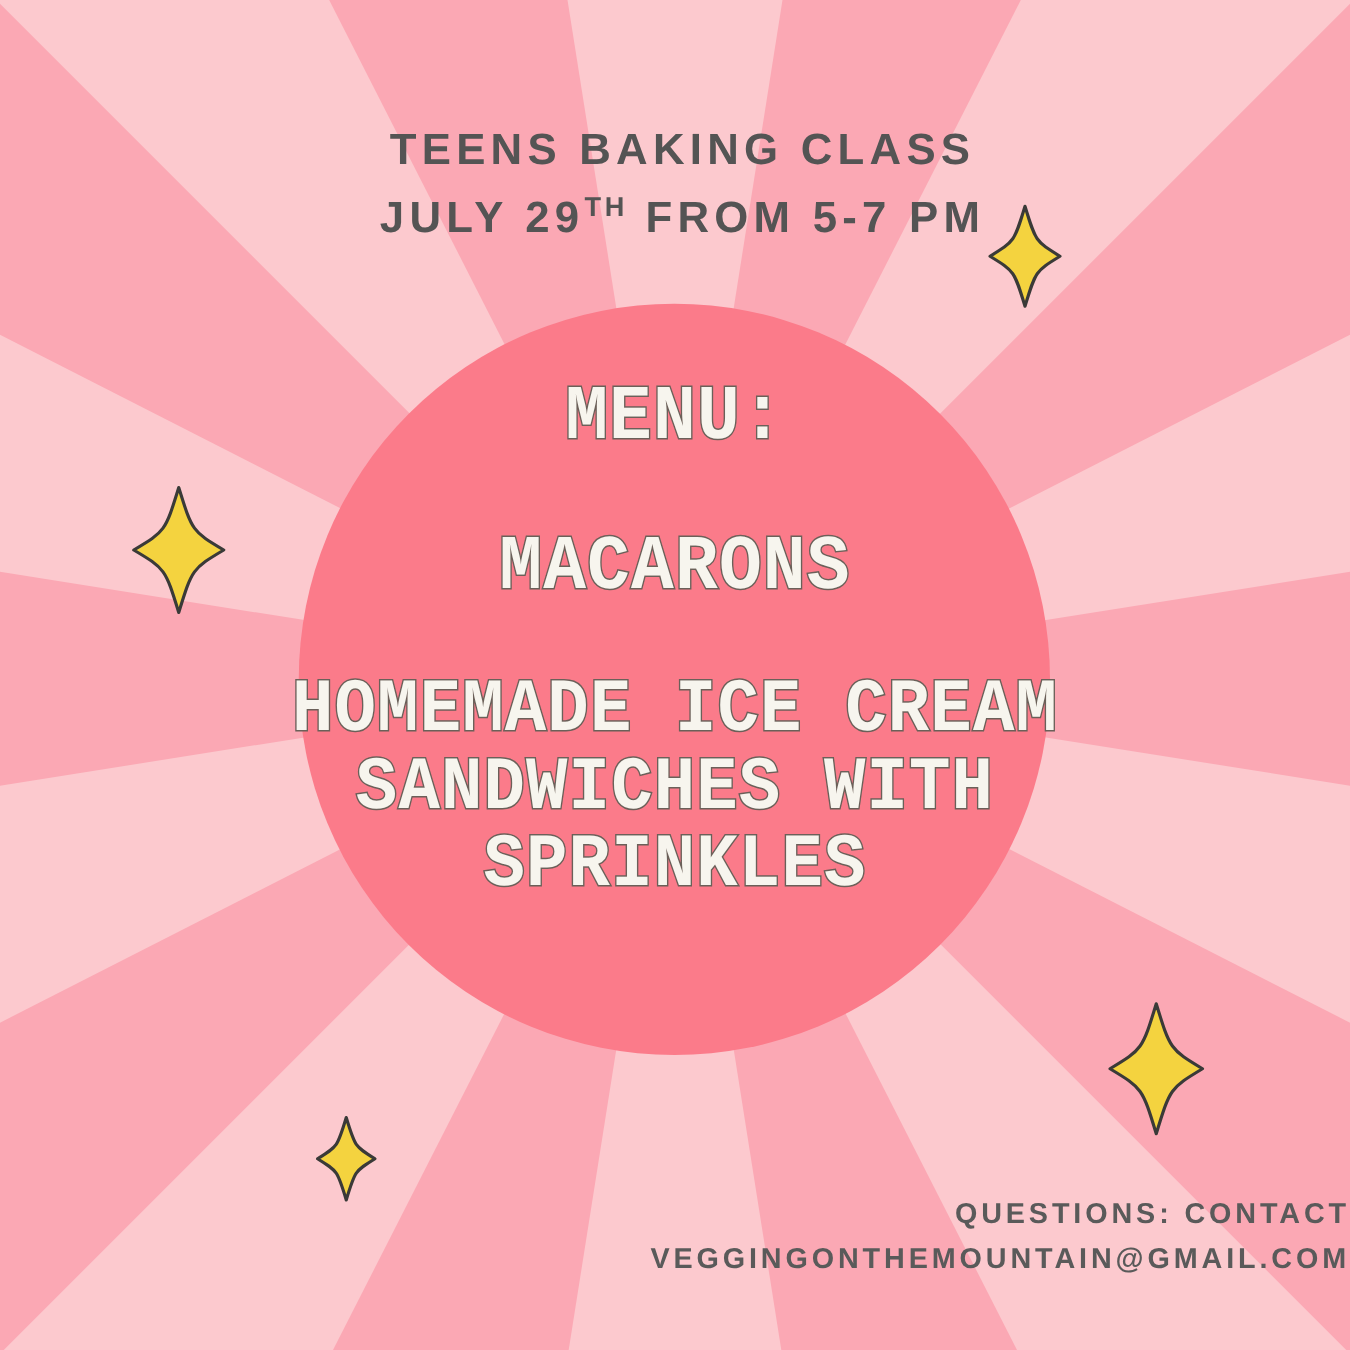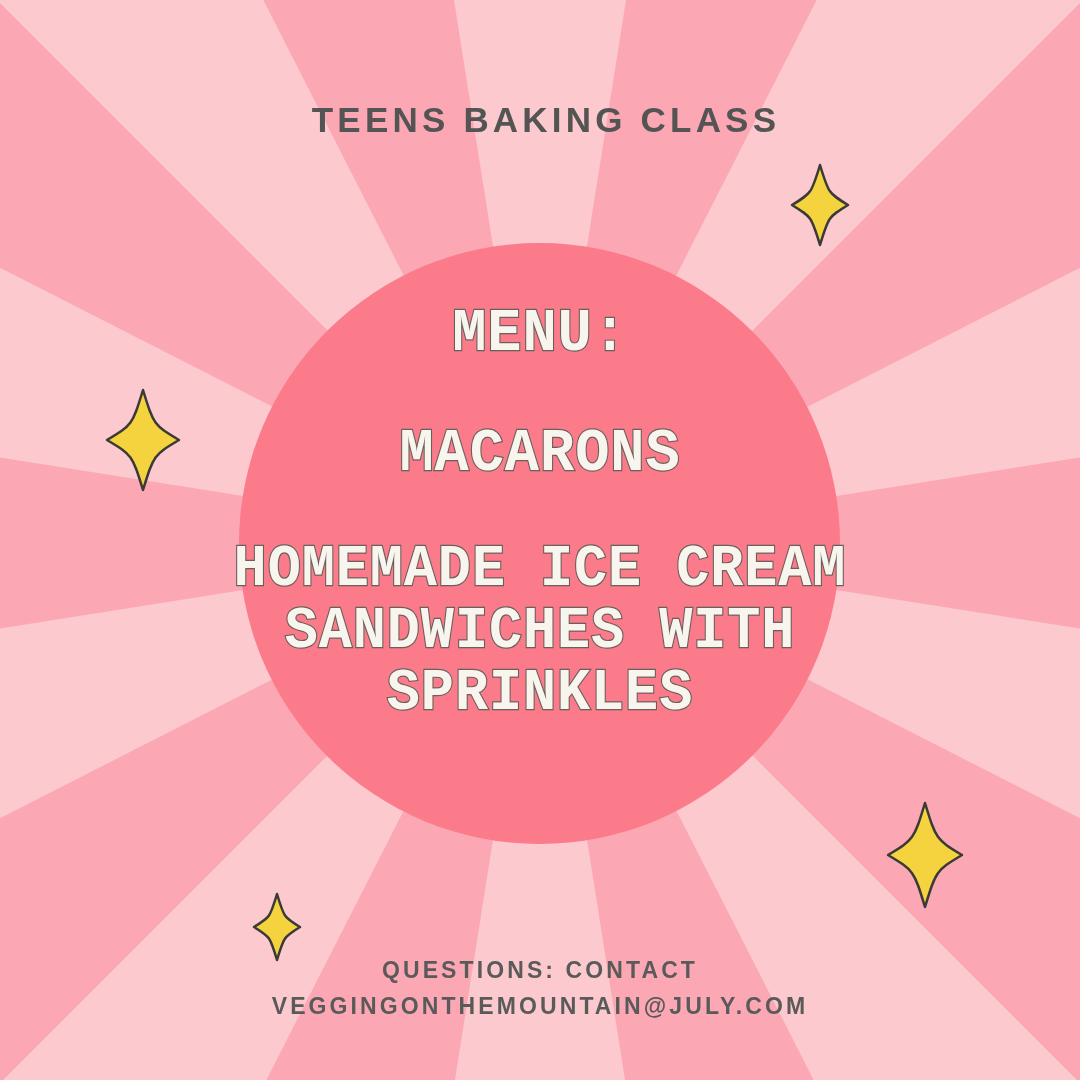--- a/index.html
+++ b/index.html
@@ -92,21 +92,21 @@
     font-size: 60px;
     line-height: 62px;
   }
 
   
   #footer {
     position: absolute;
     left: 0;
     top: 952px;
     width: 1080px;
-    text-align: center;
+    text-align: right;
     color: #5a5a5a;
     font-weight: bold;
     font-size: 23px;
     letter-spacing: 3.1px;
     line-height: 36px;
   }
   #footer .fline { display: block; white-space: nowrap; }
 </style>
 </head>
 <body>
@@ -135,28 +135,29 @@
     <g id="sparkle-group">
         <path d="M 820 165 C 828.4 193, 828.4 193, 848 205 C 828.4 217, 828.4 217, 820 245 C 811.6 217, 811.6 217, 792 205 C 811.6 193, 811.6 193, 820 165 Z" fill="#F4D33F" stroke="#3A3A38" stroke-width="2.5" stroke-linejoin="round"></path>
         <path d="M 143 390 C 153.8 425, 153.8 425, 179 440 C 153.8 455, 153.8 455, 143 490 C 132.2 455, 132.2 455, 107 440 C 132.2 425, 132.2 425, 143 390 Z" fill="#F4D33F" stroke="#3A3A38" stroke-width="2.5" stroke-linejoin="round"></path>
         <path d="M 925 803 C 936.1 839.4, 936.1 839.4, 962 855 C 936.1 870.6, 936.1 870.6, 925 907 C 913.9 870.6, 913.9 870.6, 888 855 C 913.9 839.4, 913.9 839.4, 925 803 Z" fill="#F4D33F" stroke="#3A3A38" stroke-width="2.5" stroke-linejoin="round"></path>
         <path d="M 277 894 C 283.9 917.1, 283.9 917.1, 300 927 C 283.9 936.9, 283.9 936.9, 277 960 C 270.1 936.9, 270.1 936.9, 254 927 C 270.1 917.1, 270.1 917.1, 277 894 Z" fill="#F4D33F" stroke="#3A3A38" stroke-width="2.5" stroke-linejoin="round"></path>
       </g>
   </svg>
 
   <div id="header">
     <span class="hline">TEENS BAKING CLASS</span>
+    <span class="hline"><span>JULY 29</span><sup>TH</sup><span> FROM 5-7 PM</span></span>
   </div>
 
   <div id="menu-block">
     <span class="menu-line menu-heading">MENU:</span>
     <span class="menu-line menu-item-1">MACARONS</span>
     <span class="menu-line menu-wrap-line">HOMEMADE ICE CREAM</span>
     <span class="menu-line menu-wrap-line">SANDWICHES WITH</span>
     <span class="menu-line menu-wrap-line">SPRINKLES</span>
   </div>
 
   <div id="footer">
     <span class="fline">QUESTIONS: CONTACT</span>
-    <span class="fline">VEGGINGONTHEMOUNTAIN@JULY.COM</span>
+    <span class="fline">VEGGINGONTHEMOUNTAIN@GMAIL.COM</span>
   </div>
 
 </div>
 
 </body></html>

